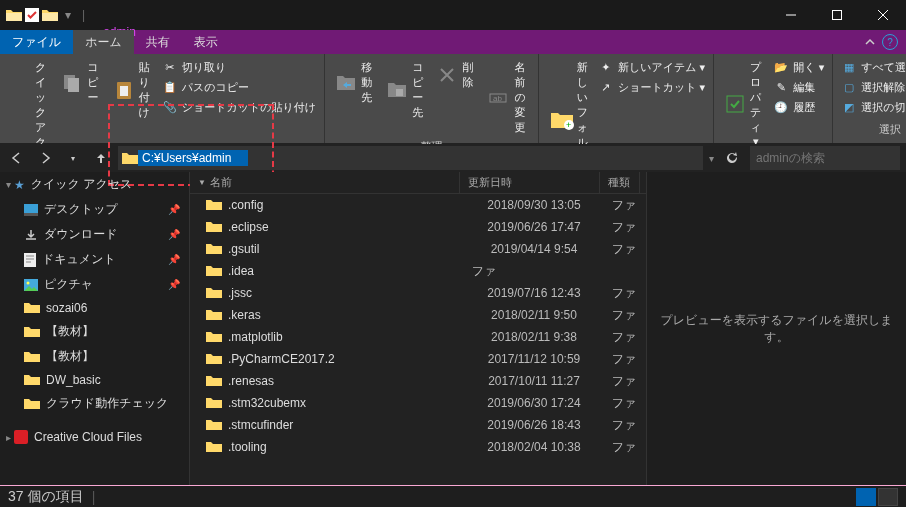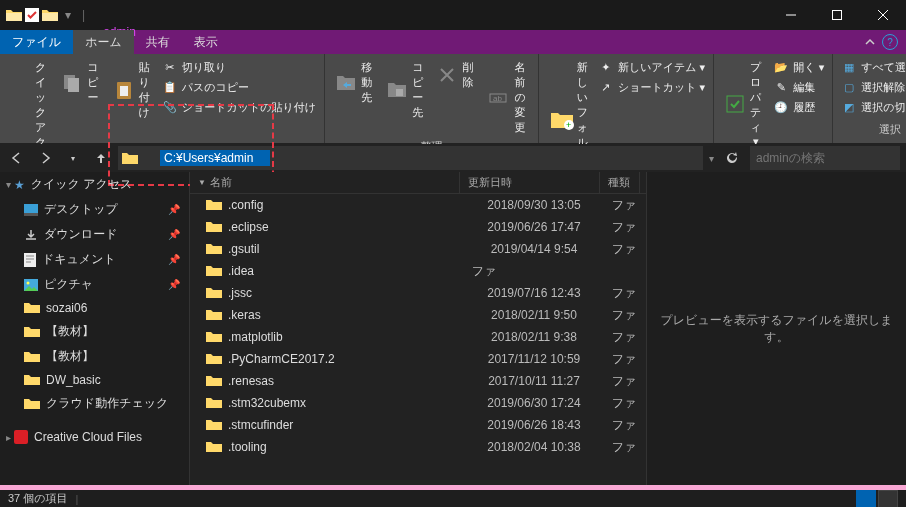--- a/index.html
+++ b/index.html
@@ -19,21 +19,21 @@
   .rgroup { display: flex; flex-direction: column; align-items: center; padding: 4px 6px; border-right: 1px solid #333; }
   .rgroup-row { display: flex; align-items: flex-start; gap: 4px; flex: 1; }
   .ritem-v { display: flex; align-items: center; gap: 2px; padding: 2px 4px; font-size: 11px; color: #eee; text-align: center; }
   .ritem-v .ico { width: 26px; height: 26px; display: flex; align-items: center; justify-content: center; }
   .ritem-h { display: flex; align-items: center; gap: 4px; padding: 1px 2px; font-size: 11px; color: #eee; white-space: nowrap; }
   .ritem-h .ico { width: 16px; height: 16px; display: flex; align-items: center; justify-content: center; }
   .rgroup-label { font-size: 11px; color: #ccc; padding: 2px 0; }
   .grp-stack { display: flex; flex-direction: column; gap: 2px; }
   .addrbar { height: 28px; background: #222; display: flex; align-items: center; padding: 0 6px; gap: 6px; position: relative; }
   .navbtn { width: 22px; height: 22px; display: flex; align-items: center; justify-content: center; color: #ccc; }
-  .addrbox { flex: 1; height: 24px; background: #333; display: flex; align-items: center; padding: 0 4px; gap: 22px; position: relative; }
+  .addrbox { flex: 1; height: 24px; background: #333; display: flex; align-items: center; padding: 0 4px; gap: 0; position: relative; }
   .addrbox input { background: #0063B1; color: #fff; border: none; padding: 1px 4px; font: inherit; outline: none; width: 110px; }
   .refresh { width: 24px; height: 24px; display: flex; align-items: center; justify-content: center; color: #ccc; }
   .searchbox { width: 150px; height: 24px; background: #333; display: flex; align-items: center; padding: 0 6px; color: #888; }
   .searchbox input { flex: 1; background: transparent; border: none; color: #ccc; font: inherit; outline: none; }
   .hl-rect { position: absolute; border: 2px dashed #e63946; pointer-events: none; }
   .hl1 { left: 108px; top: -40px; width: 166px; height: 82px; }
   .content { display: flex; height: calc(507px - 30px - 24px - 90px - 28px - 22px); }
   .nav { width: 190px; background: #1e1e1e; overflow-y: auto; border-right: 1px solid #333; }
   .nav-item { display: flex; align-items: center; gap: 6px; padding: 4px 8px 4px 24px; color: #ddd; position: relative; }
   .nav-item .chev { position: absolute; left: 6px; color: #888; font-size: 10px; }
@@ -45,21 +45,21 @@
   .colhdr > div { padding: 0 8px; border-right: 1px solid #333; height: 100%; display: flex; align-items: center; }
   .col-name { width: 270px; display: flex; align-items: center; gap: 4px; }
   .col-date { width: 140px; }
   .col-type { width: 40px; }
   .filelist { flex: 1; overflow-y: auto; }
   .row { display: flex; align-items: center; height: 22px; color: #ddd; font-size: 12px; text-align: center; }
   .row .c1 { width: 270px; padding-left: 16px; display: flex; align-items: center; gap: 6px; }
   .row .c2 { width: 140px; padding-left: 8px; color: #bbb; }
   .row .c3 { width: 40px; padding-left: 8px; color: #bbb; }
   .preview { width: 260px; background: #1e1e1e; border-left: 1px solid #333; display: flex; align-items: center; justify-content: flex-end; color: #aaa; font-size: 12px; padding: 10px; text-align: center; }
-  .status { height: 22px; background: #1e1e1e; display: flex; align-items: center; padding: 0 8px; color: #ccc; font-size: 11px; border-top: 5px solid #f9a8d4; }
+  .status { height: 22px; background: #1e1e1e; display: flex; align-items: center; padding: 0 8px; color: #ccc; font-size: 14px; border-top: 1px solid #f9a8d4; }
   .status-right { margin-left: auto; display: flex; gap: 2px; }
   .viewbtn { width: 20px; height: 18px; border: 1px solid #444; background: #333; }
   .viewbtn.active { background: #0063B1; border-color: #0063B1; }
   svg { display: block; }
   ::-webkit-scrollbar { width: 14px; }
   ::-webkit-scrollbar-track { background: #2b2b2b; }
   ::-webkit-scrollbar-thumb { background: #555; }
 </style>
 </head>
 <body>

